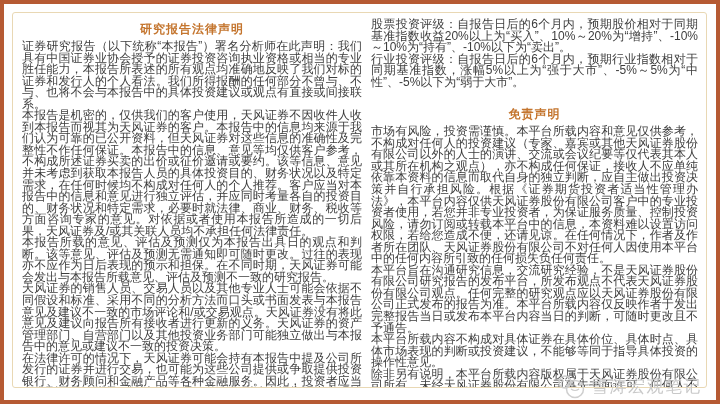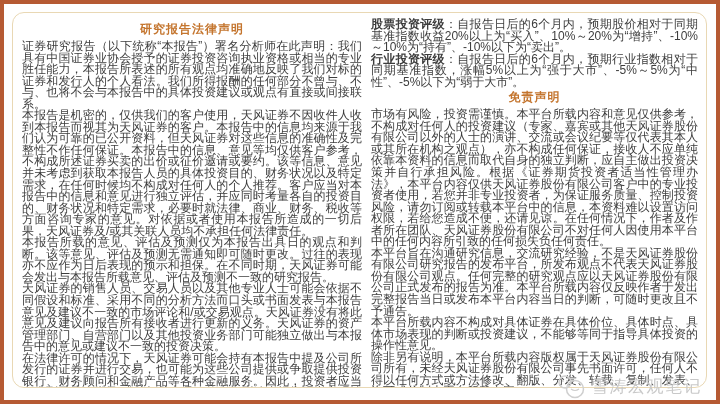--- a/index.html
+++ b/index.html
@@ -13,51 +13,51 @@
   .frame {
     position: absolute; inset: 0;
     border: 4px solid #b65a33;
     box-sizing: border-box;
     background: #ffffff;
   }
   .card {
     position: absolute;
     left: 8px; top: 8px; right: 9px; bottom: 12px;
     border: 1px solid #e9d8b4;
-    border-radius: 12px;
+    border-radius: 3px;
     box-sizing: border-box;
     padding: 6px 8px 0 9px;
     overflow: hidden;
   }
   .columns {
     display: flex;
     gap: 9px;
     height: 100%;
   }
   .col-left  { width: 340px; flex: none; }
   .col-right { flex: 1; min-width: 0; }
   .section-heading {
     margin: 2px 0 3px 0;
     font-size: 12px;
     font-weight: bold;
     color: #c4752e;
     text-align: center;
     letter-spacing: 1px;
   }
-  .section-heading.second { margin-top: 1px; }
+  .section-heading.second { margin-top: 18px; }
   .body-text p {
     margin: 0;
     font-size: 12px;
     line-height: 11.55px;
     color: #3d3d3d;
     text-align: justify;
     text-justify: inter-ideograph;
     word-break: break-all;
   }
-  .para-label { font-weight: bold; }
+  .para-label { font-weight: normal; }
   .watermark {
     position: absolute;
     right: 14px; bottom: 1px;
     display: flex;
     align-items: center;
     gap: 5px;
     color: #c9c9c9;
     font-size: 17px;
     letter-spacing: 1.5px;
     white-space: nowrap;

